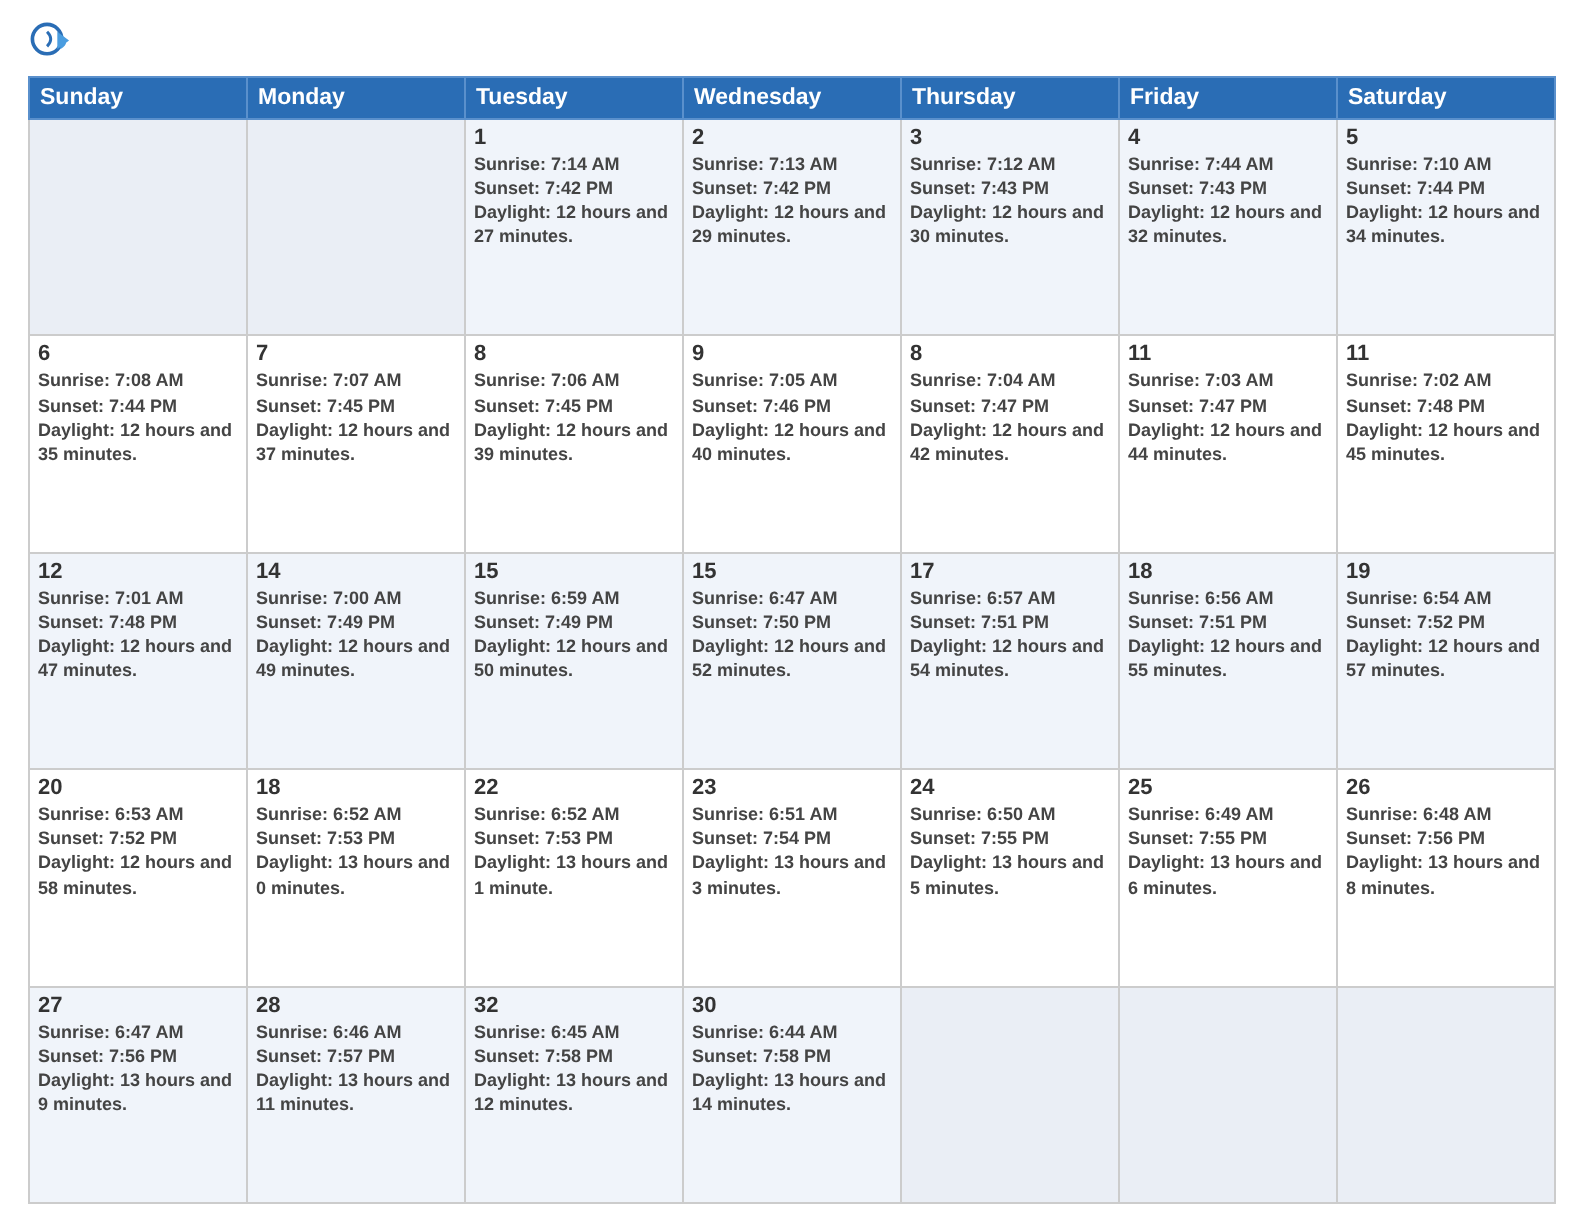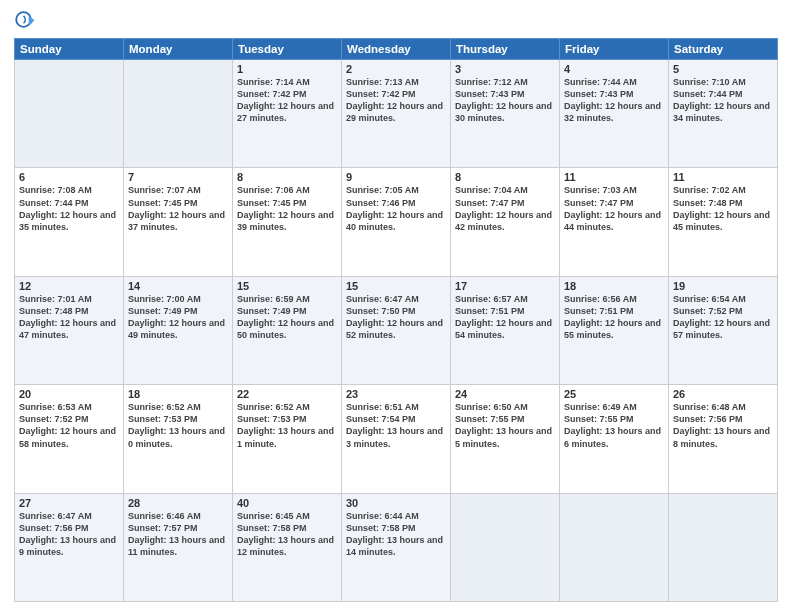--- a/index.html
+++ b/index.html
@@ -314,21 +314,21 @@
 Sunset: 7:56 PM
 Daylight: 13 hours and 9 minutes.</div>
           </td>
           <td>
             <span class="day-num">28</span>
             <div class="day-info">Sunrise: 6:46 AM
 Sunset: 7:57 PM
 Daylight: 13 hours and 11 minutes.</div>
           </td>
           <td>
-            <span class="day-num">40</span>
+            <span class="day-num">32</span>
             <div class="day-info">Sunrise: 6:45 AM
 Sunset: 7:58 PM
 Daylight: 13 hours and 12 minutes.</div>
           </td>
           <td>
             <span class="day-num">30</span>
             <div class="day-info">Sunrise: 6:44 AM
 Sunset: 7:58 PM
 Daylight: 13 hours and 14 minutes.</div>
           </td>

